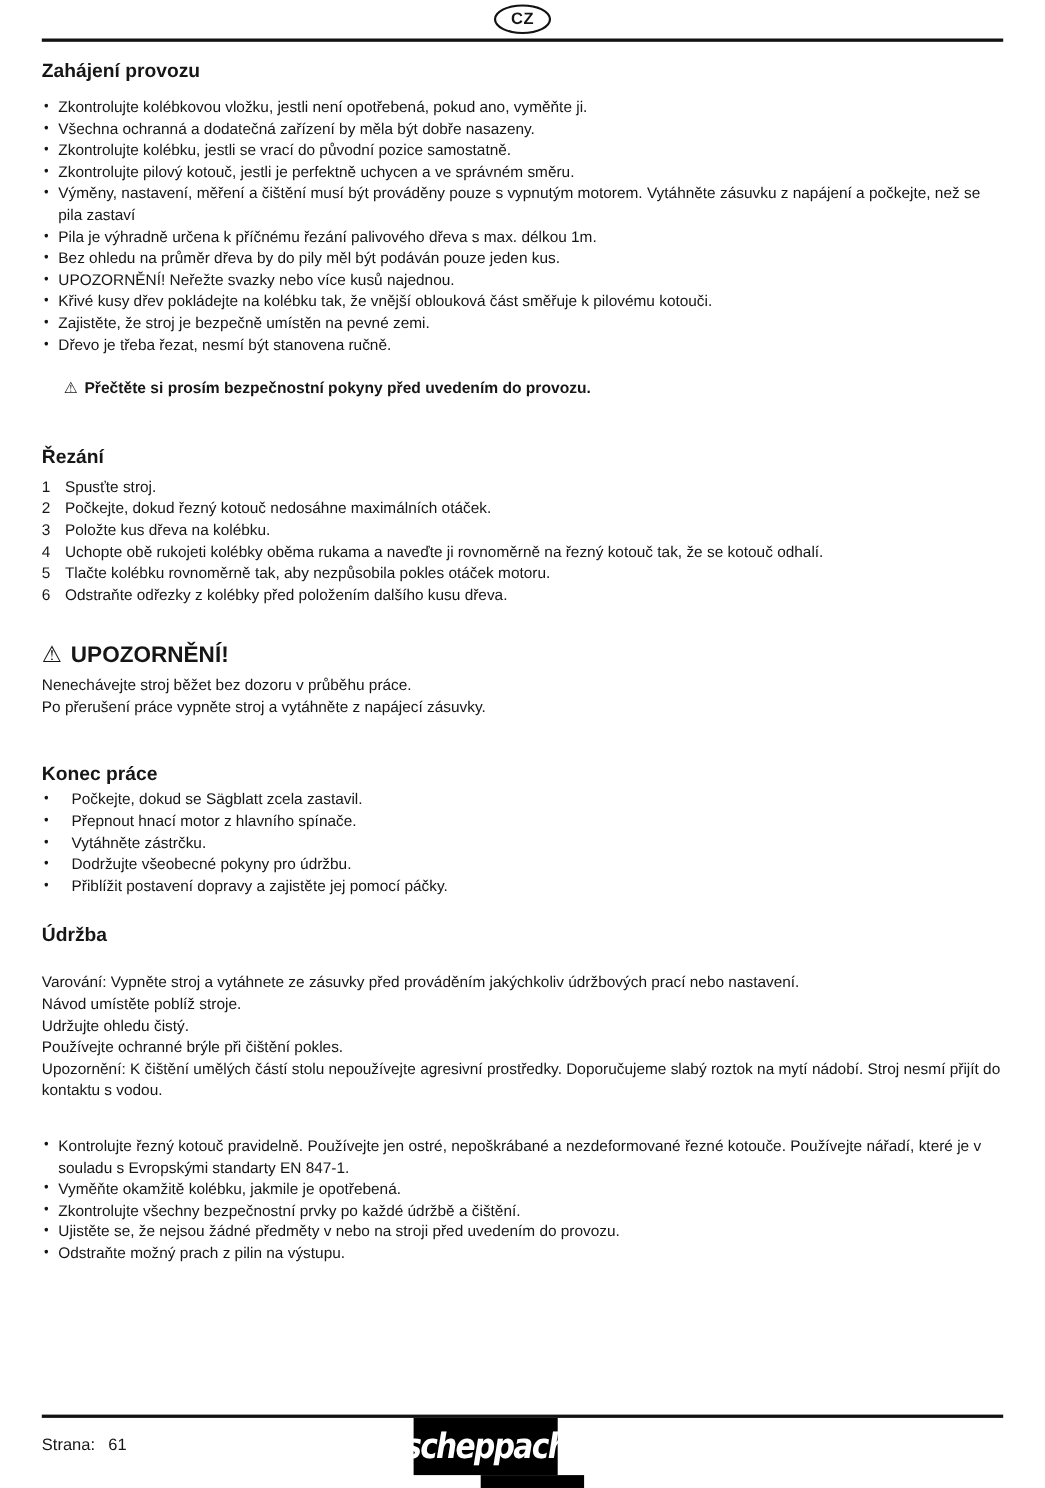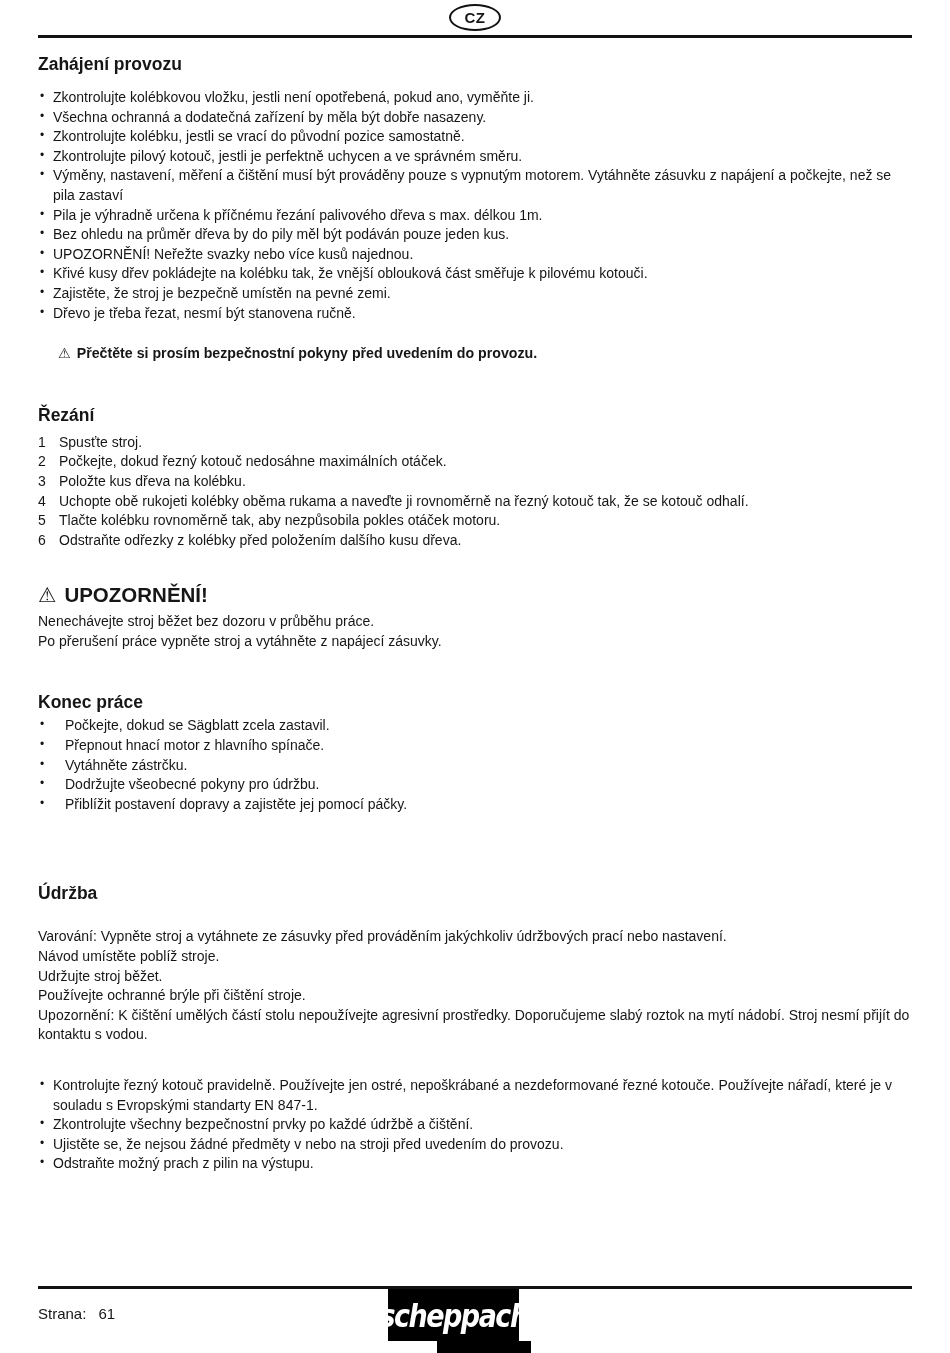--- a/index.html
+++ b/index.html
@@ -44,32 +44,32 @@
   ol.steps > li { padding-left:21px; }
   ol.steps .num { position:absolute; left:0; }
 
   .h-caution { margin-top:33px; font-size:20.5px; font-weight:bold; }
   .h-caution .tri { margin-right:8px; }
   .caution-lines { margin-top:5px; }
 
   .h-konec { margin-top:41px; }
   ul.wide { margin-top:3px; }
 
-  .h-udrzba { margin-top:69px; }
+  .h-udrzba { margin-top:24px; }
   .maint { margin-top:23px; }
   .bold { font-weight:normal; }
 
   ul.maint-bullets { margin-top:31px; }
 
   
   .footer-rule { position:absolute; left:38px; right:38px; top:1286px; height:3px; background:#121212; }
   .page-num { position:absolute; left:38px; top:1304px; font-size:15px; }
   .page-num .nr { margin-left:12px; }
   .logo {
-    position:absolute; left:388px; top:1289px; width:131px; height:52px;
+    position:absolute; left:376px; top:1289px; width:131px; height:52px;
     background:#000; color:#fff; display:flex; align-items:center; justify-content:center;
   }
   .logo span {
     font-family:"DejaVu Sans", sans-serif; font-weight:bold; font-size:27px;
     letter-spacing:-1.5px; transform:scaleY(1.18); font-style:italic;
   }
   .logo-strip { position:absolute; left:437px; top:1341px; width:94px; height:12px; background:#000; }
 </style>
 </head>
 <body>
@@ -128,28 +128,29 @@
       <li><span>Dodržujte všeobecné pokyny pro údržbu.</span></li>
       <li><span>Přiblížit postavení dopravy a zajistěte jej pomocí páčky.</span></li>
     </ul>
 
   <h2 class="section-title h-udrzba">Údržba</h2>
 
   <div class="maint">
     <p><span class="bold">Varování:</span><span> Vypněte stroj a vytáhnete ze zásuvky před prováděním jakýchkoliv údržbových prací nebo nastavení.</span></p>
     <div>
         <p class="bold"><span>Návod umístěte poblíž stroje.</span></p>
-        <p class="bold"><span>Udržujte stroj běžet.</span></p>
-        <p class="bold"><span>Používejte ochranné brýle při čištění stroje.</span></p>
+        <p class="bold"><span>Udržujte ohledu čistý.</span></p>
+        <p class="bold"><span>Používejte ochranné brýle při čištění pokles.</span></p>
       </div>
     <p>Upozornění: K čištění umělých částí stolu nepoužívejte agresivní prostředky. Doporučujeme slabý roztok na mytí nádobí. Stroj nesmí přijít do kontaktu s vodou.</p>
   </div>
 
   <ul class="tight maint-bullets">
       <li><span>Kontrolujte řezný kotouč pravidelně. Používejte jen ostré, nepoškrábané a nezdeformované řezné kotouče. Používejte nářadí, které je v souladu s Evropskými standarty EN 847-1.</span></li>
+      <li><span>Vyměňte okamžitě kolébku, jakmile je opotřebená.</span></li>
       <li><span>Zkontrolujte všechny bezpečnostní prvky po každé údržbě a čištění.</span></li>
       <li><span>Ujistěte se, že nejsou žádné předměty v nebo na stroji před uvedením do provozu.</span></li>
       <li><span>Odstraňte možný prach z pilin na výstupu.</span></li>
     </ul>
 
 </div>
 
 <div class="footer-rule"></div>
 <p class="page-num">
   <span>Strana:</span><span class="nr">61</span>

